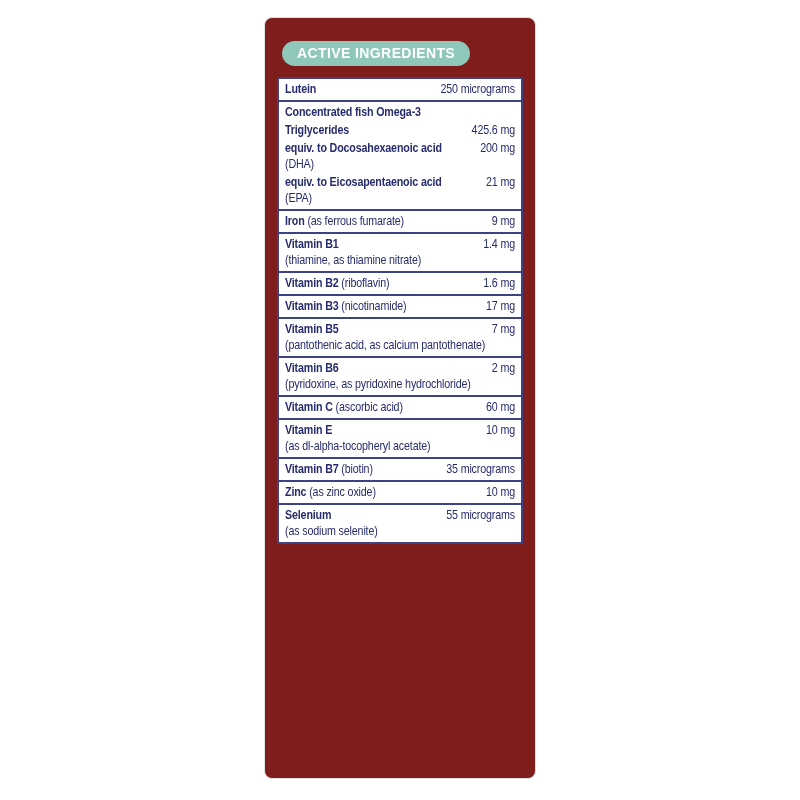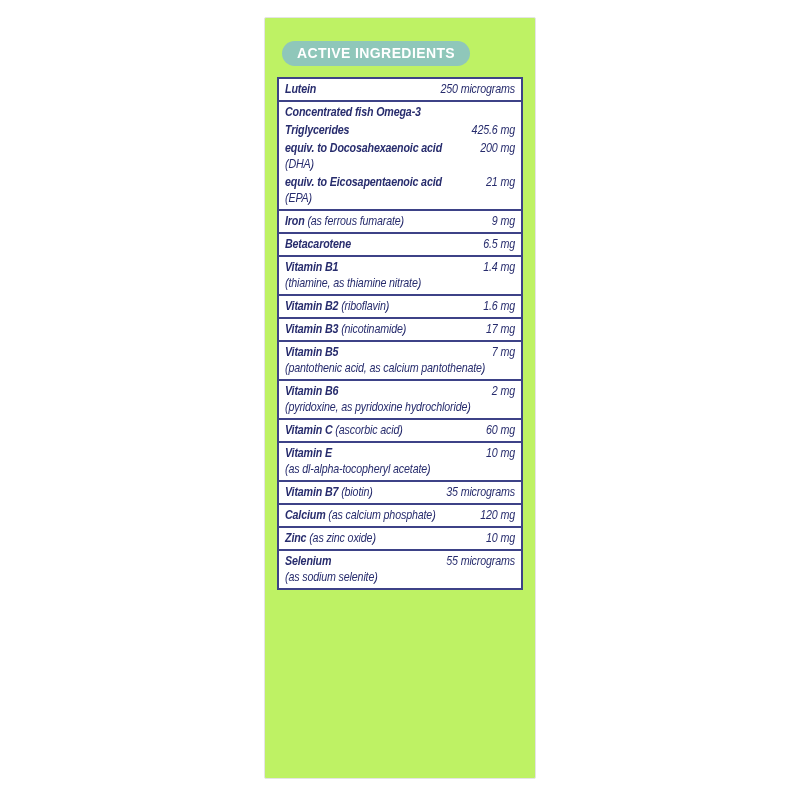--- a/index.html
+++ b/index.html
@@ -16,41 +16,40 @@
     background: #ffffff;
     font-family: "Liberation Sans", sans-serif;
   }
   .stage { position: relative; width: 800px; height: 800px; }
   .panel {
     position: absolute;
     left: 264px;
     top: 17px;
     width: 272px;
     height: 762px;
-    background: #bef264;
+    background: #7f1d1d;
     border: 1px solid var(--panel-border);
-    border-radius: 2px;
+    border-radius: 8px;
   }
   .badge {
     display: inline-block;
     margin: 23px 0 0 17px;
     background: var(--teal);
     color: #ffffff;
     font-weight: bold;
     font-size: 14px;
     letter-spacing: 0.4px;
     padding: 4px 15px 5px;
     border-radius: 13px;
     white-space: nowrap;
   }
   .ing-table {
     margin: 11px 12px 8px 12px;
     border: 2px solid var(--line);
     background: #ffffff;
-    font-style: italic;
   }
   .row {
     border-top: 2px solid var(--line);
     padding: 2px 6px 3px;
     overflow: hidden;
   }
   .row:first-child { border-top: none; }
   .squeeze {
     width: 290px;
     transform: scaleX(0.793);
@@ -121,30 +120,20 @@
                 <div class="names"><span class="b">Iron</span><span class="r"> (as ferrous fumarate)</span></div>
                 <div class="value">9 mg</div>
               </div>
             </div>
           </div>
         </div>
         <div class="row">
           <div class="squeeze">
             <div class="entry">
               <div class="line">
-                <div class="names"><span class="b">Betacarotene</span></div>
-                <div class="value">6.5 mg</div>
-              </div>
-            </div>
-          </div>
-        </div>
-        <div class="row">
-          <div class="squeeze">
-            <div class="entry">
-              <div class="line">
                 <div class="names"><span class="b">Vitamin B1</span></div>
                 <div class="value">1.4 mg</div>
               </div>
               <div class="sub">(thiamine, as thiamine nitrate)</div>
             </div>
           </div>
         </div>
         <div class="row">
           <div class="squeeze">
             <div class="entry">
@@ -207,30 +196,20 @@
               <div class="sub">(as dl-alpha-tocopheryl acetate)</div>
             </div>
           </div>
         </div>
         <div class="row">
           <div class="squeeze">
             <div class="entry">
               <div class="line">
                 <div class="names"><span class="b">Vitamin B7</span><span class="r"> (biotin)</span></div>
                 <div class="value">35 micrograms</div>
-              </div>
-            </div>
-          </div>
-        </div>
-        <div class="row">
-          <div class="squeeze">
-            <div class="entry">
-              <div class="line">
-                <div class="names"><span class="b">Calcium</span><span class="r"> (as calcium phosphate)</span></div>
-                <div class="value">120 mg</div>
               </div>
             </div>
           </div>
         </div>
         <div class="row">
           <div class="squeeze">
             <div class="entry">
               <div class="line">
                 <div class="names"><span class="b">Zinc</span><span class="r"> (as zinc oxide)</span></div>
                 <div class="value">10 mg</div>

